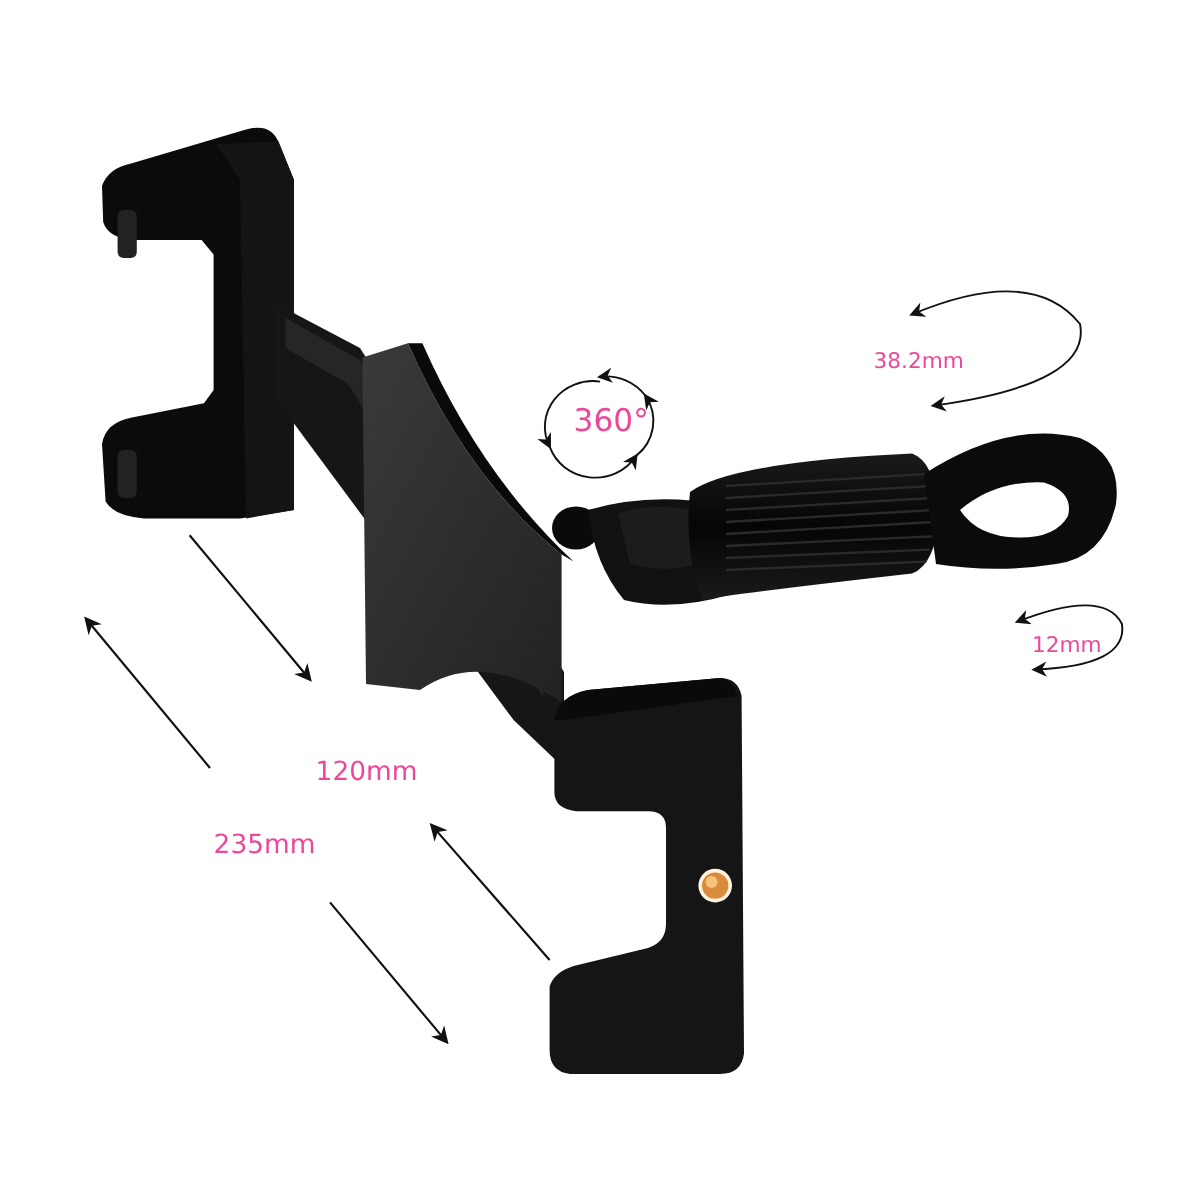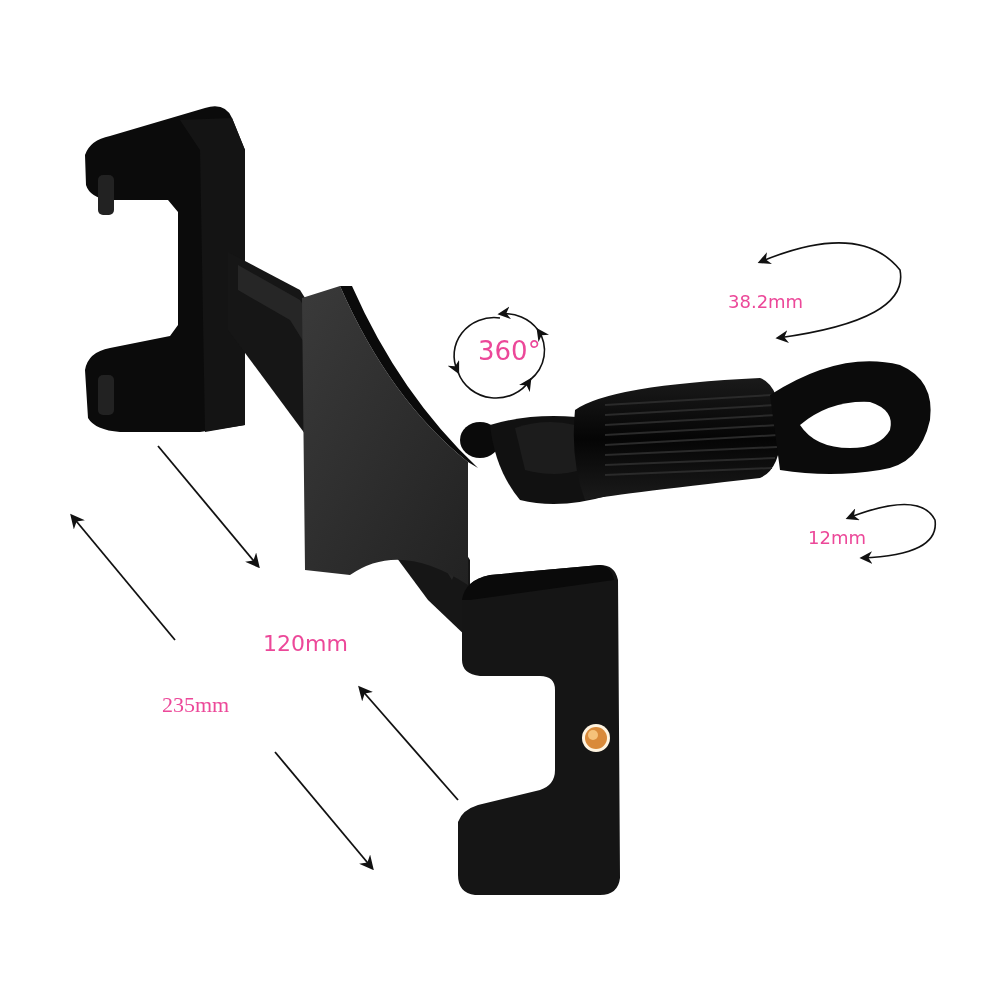--- a/index.html
+++ b/index.html
@@ -105,16 +105,16 @@
     </g>
 
     <g fill="none" stroke="#111" stroke-width="1.8">
       <line x1="175" y1="640" x2="72" y2="516" marker-end="url(#ah)"></line>
       <line x1="275" y1="752" x2="372" y2="868" marker-end="url(#ah)"></line>
     </g>
   </svg>
 
   <div class="label deg" style="left:466px; top:336px;margin-left:12px;">360°</div>
   <div class="label small" style="left:728px; top:291px;">38.2mm</div>
-  <div class="label small" style="left:808px; top:527px;">12mm</div>
+  <div class="label small" style="left:860px; top:527px;">12mm</div>
   <div class="label" style="left:263px; top:631px;">120mm</div>
-  <div class="label" style="left:162px; top:692px;font-family:Liberation Serif, serif;">235mm</div>
+  <div class="label" style="left:178px; top:692px;">235mm</div>
 </div>
 
 </body></html>

